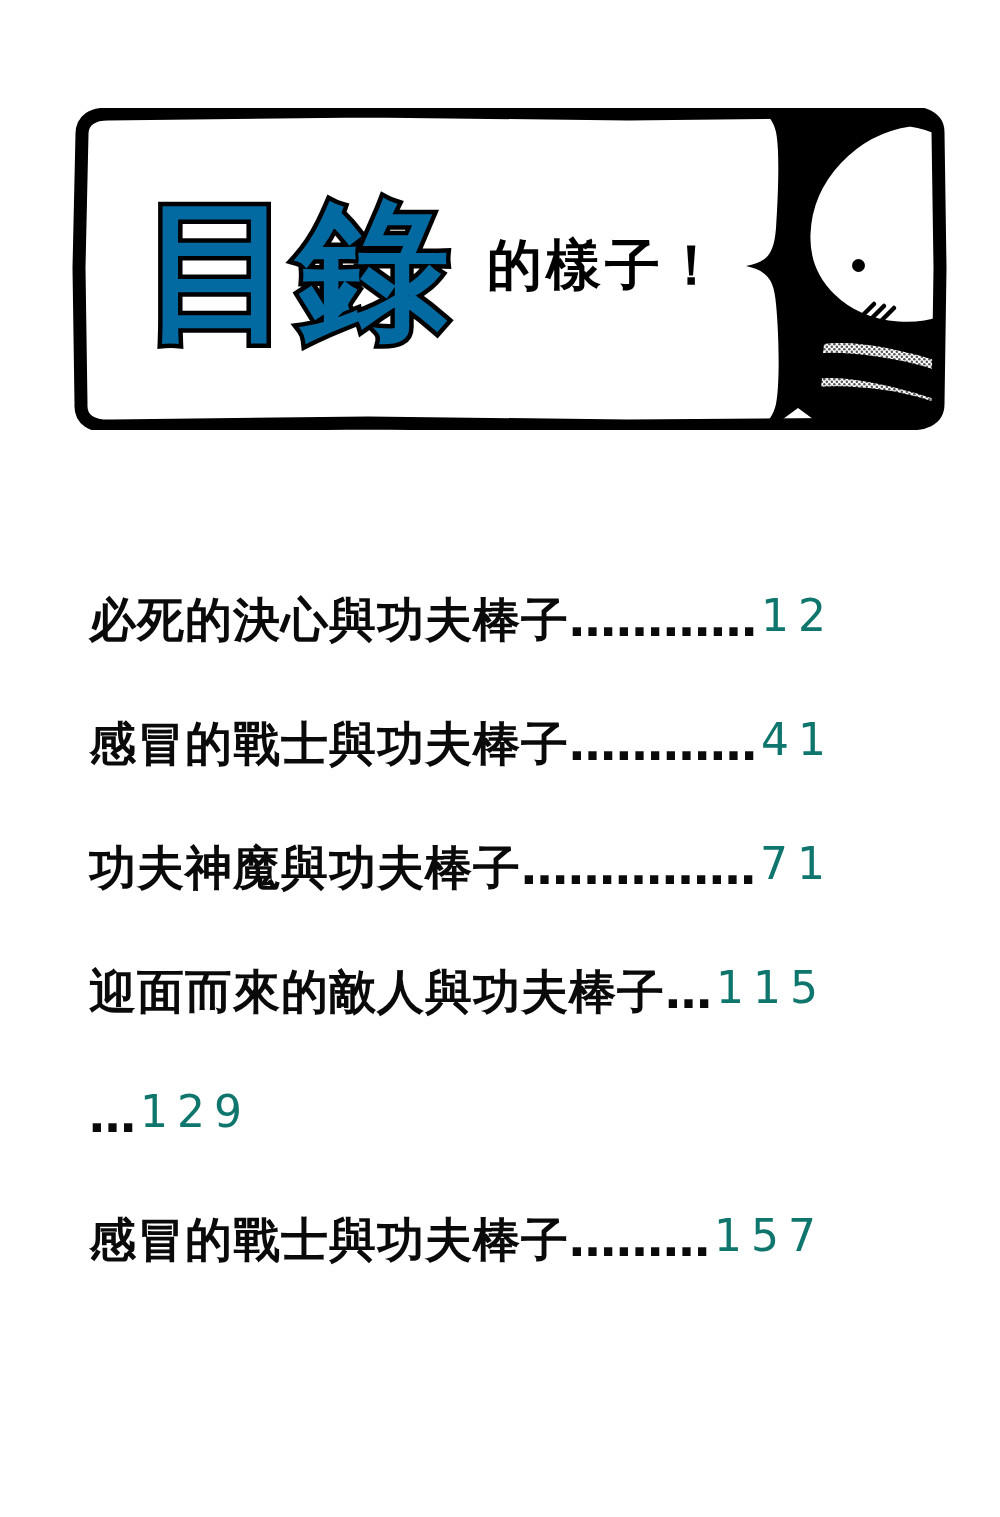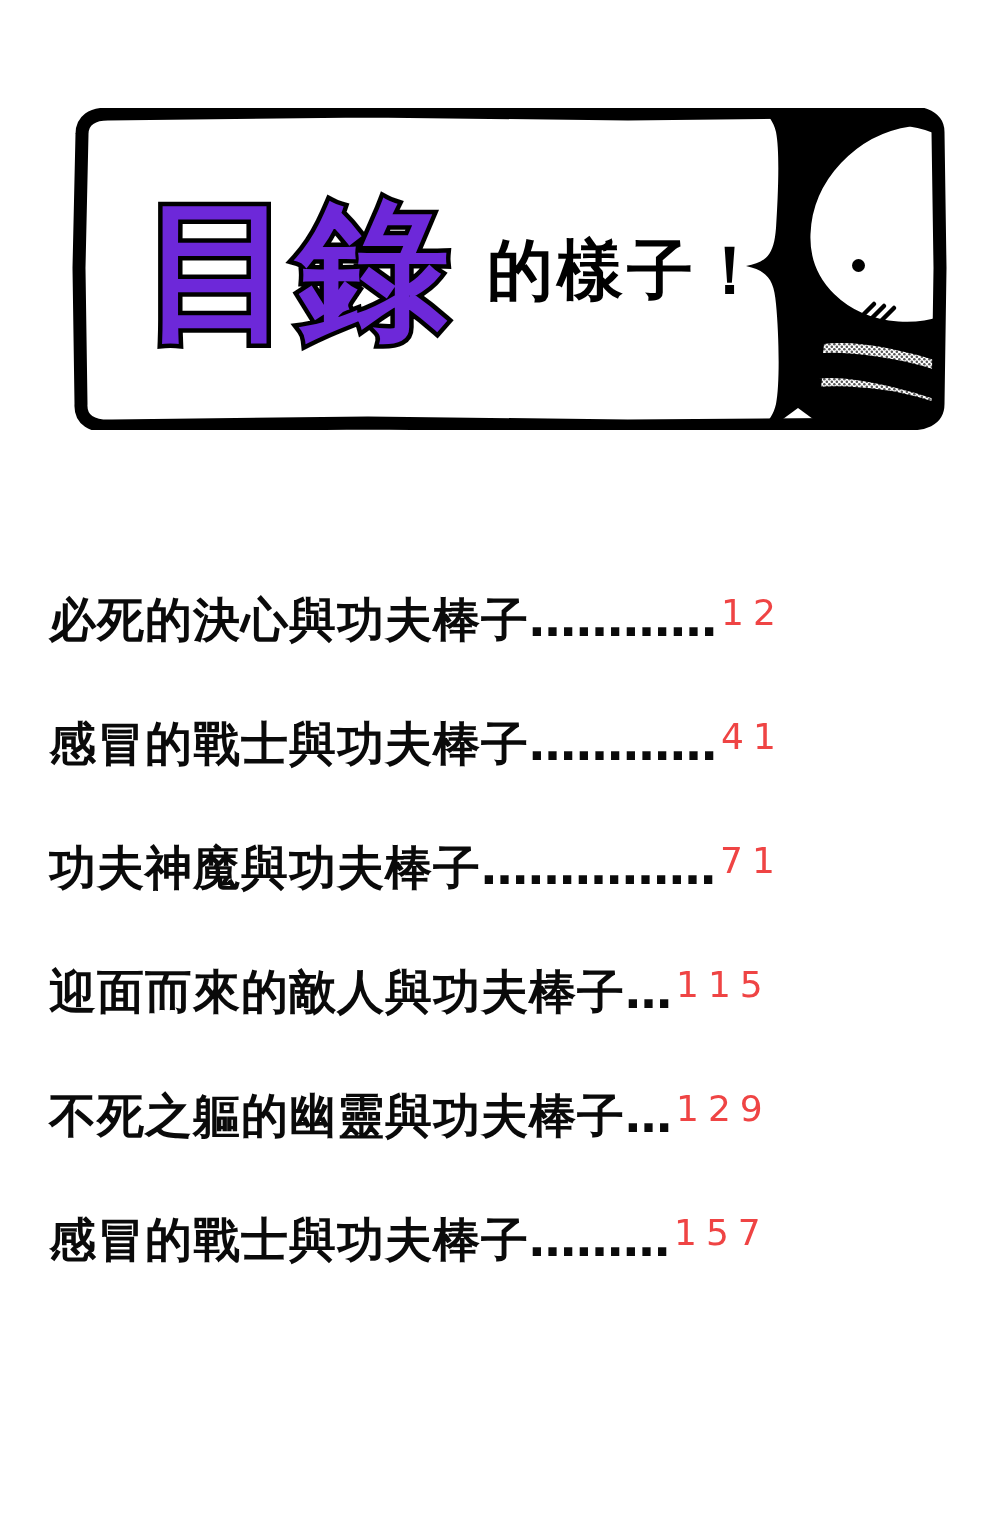--- a/index.html
+++ b/index.html
@@ -38,33 +38,33 @@
     width: 330px;
     height: 222px;
     display: flex;
     align-items: center;
     justify-content: flex-start;
     font-family: "DejaVu Sans", "Liberation Sans", sans-serif;
     font-weight: bold;
     font-size: 152px;
     line-height: 1;
     letter-spacing: 2px;
-    color: #6d28d9;
+    color: #0369a1;
     -webkit-text-stroke: 9px #000000;
     paint-order: stroke fill;
     white-space: nowrap;
   }
 
   #subtitle {
     position: absolute;
     left: 487px;
     top: 238px;
     font-family: "DejaVu Sans", "Liberation Sans", sans-serif;
     font-weight: bold;
-    font-size: 66px;
+    font-size: 55px;
     line-height: 1;
     letter-spacing: 4px;
     color: #000000;
     white-space: nowrap;
   }
 
   
   #toc {
     position: absolute;
     left: 0;
@@ -72,43 +72,44 @@
     width: 1000px;
   }
   .toc-row {
     position: relative;
     height: 124px;
     display: flex;
     align-items: flex-start;
     padding-left: 49px;
     box-sizing: border-box;
     white-space: nowrap;
+    margin-left: 40px;
   }
   .toc-title {
     font-family: "DejaVu Sans", "Liberation Sans", sans-serif;
     font-weight: bold;
     font-size: 47px;
     line-height: 1;
     letter-spacing: 1px;
     color: #0a0a0a;
   }
   .toc-leader {
     font-family: "DejaVu Sans", "Liberation Sans", sans-serif;
     font-weight: bold;
     font-size: 47px;
     line-height: 1;
     color: #0a0a0a;
     letter-spacing: 0px;
   }
   .toc-page {
     font-family: "DejaVu Sans", "Liberation Sans", sans-serif;
     font-weight: normal;
-    font-size: 36px;
+    font-size: 44px;
     line-height: 0.92;
-    color: #ef4444;
+    color: #0f766e;
     letter-spacing: 9px;
     margin-left: 4px;
   }
 </style>
 </head>
 <body>
 
 <div id="header-panel">
   <svg viewBox="0 0 882 322" preserveAspectRatio="none" aria-hidden="true">
     <defs>
@@ -211,21 +212,20 @@
     <span class="toc-page">71</span>
   </div>
 
   <div class="toc-row">
     <span class="toc-title">迎面而來的敵人與功夫棒子</span>
     <span class="toc-leader">…</span>
     <span class="toc-page">115</span>
   </div>
 
   <div class="toc-row">
-    <span class="toc-title">不死之軀的幽靈與功夫棒子</span>
     <span class="toc-leader">…</span>
     <span class="toc-page">129</span>
   </div>
 
   <div class="toc-row">
     <span class="toc-title">感冒的戰士與功夫棒子</span>
     <span class="toc-leader">………</span>
     <span class="toc-page">157</span>
   </div>
 

